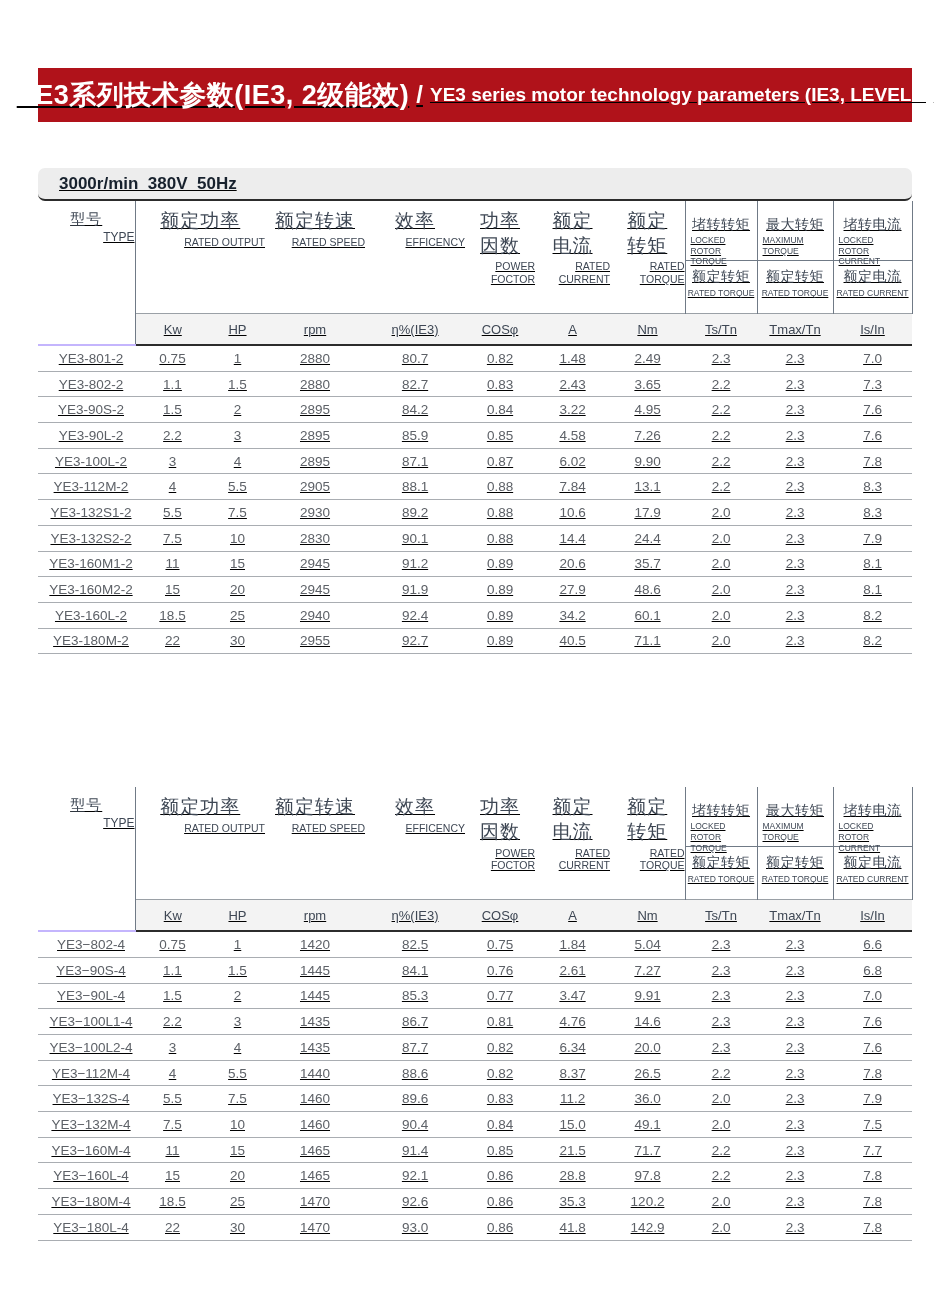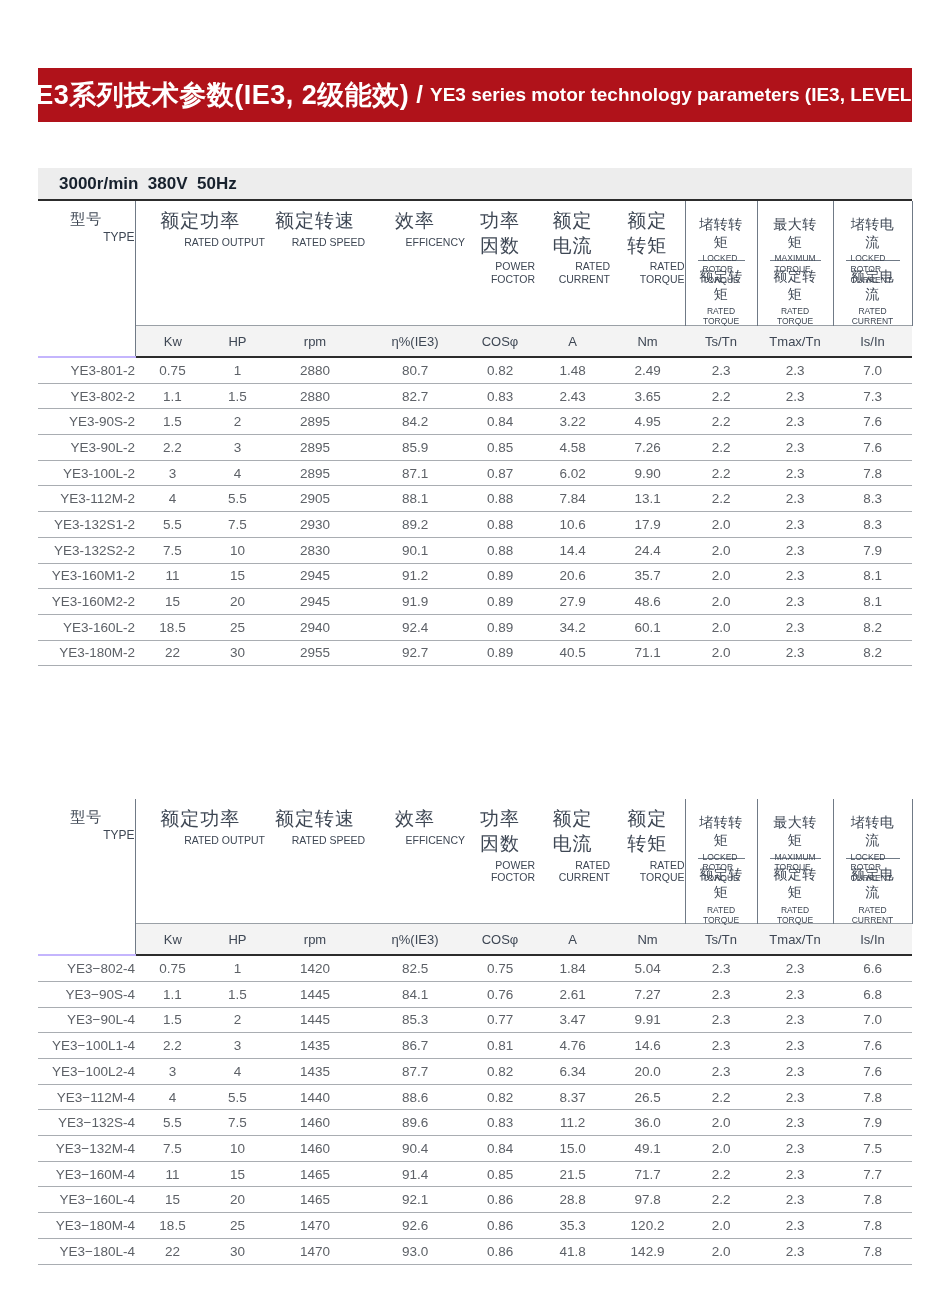--- a/index.html
+++ b/index.html
@@ -1,63 +1,63 @@
 <!DOCTYPE html>
 <html><head>
 <meta charset="utf-8">
 <style>
   html,body{margin:0;padding:0;background:#fff;}
   .page{width:950px;height:1307px;background:#ffffff;position:relative;overflow:hidden;
         font-family:"Liberation Sans","DejaVu Sans",sans-serif;}
-  .content{position:absolute;left:38px;top:0;width:874px;}
+  .content{position:absolute;left:38px;top:0;width:874px;text-decoration:underline;}
 
   
   .banner{margin-top:68px;height:54px;background:#b0121a;color:#ffffff;
           display:flex;align-items:center;justify-content:center;white-space:pre;}
   .banner .zh-t{font-size:27px;font-weight:bold;letter-spacing:0.5px;}
   .banner .sep-t{font-size:24px;font-weight:bold;padding:0 7px;}
   .banner .en-t{font-size:19px;font-weight:bold;}
 
   
   .spec{margin-top:46px;}
   .spec.second{margin-top:133px;}
   .bar{height:31px;background:#ededed;border-bottom:2px solid #2c2c2c;
        display:flex;align-items:center;padding-left:21px;box-sizing:content-box;
-       font-weight:bold;font-size:17px;color:#17212d;white-space:pre;}
+       font-weight:bold;font-size:17px;color:#17212d;white-space:pre;border-radius:7px;}
 
   table{border-collapse:collapse;table-layout:fixed;width:874px;}
   th,td{padding:0;font-weight:normal;}
 
   
   .hdr th{height:104px;vertical-align:top;padding-top:8px;color:#3e4754;}
   .hdr .zh{font-size:19px;letter-spacing:1px;line-height:1.3;white-space:pre-line;}
   .hdr .en{font-size:10.5px;margin-top:2px;line-height:1.2;white-space:pre-line;text-align:right;}
   .type-th{vertical-align:middle;padding-top:0;
            border-right:1px solid #707a86;border-bottom:2px solid #c4b5fd;}
   .type-th .zh{font-size:15px;}
   .type-th .en{font-size:12px;margin-top:1px;}
 
   
-  .box-th{padding:12px;vertical-align:top;border-left:1px solid #707a86;}
+  .box-th{padding:0;vertical-align:top;border-left:1px solid #707a86;}
   .box-th.last{border-right:1px solid #707a86;}
   .box-th .sub{height:52px;box-sizing:border-box;padding-top:6px;}
   .box-th .sub.top{border-bottom:1px solid #707a86;}
   .box-th .zh{font-size:14px;letter-spacing:0.5px;}
   .box-th .en-left{font-size:8.5px;text-align:left;padding-left:5px;
                    white-space:pre-line;line-height:1.25;margin-top:2px;color:#3e4754;}
   .box-th .en-center{font-size:8.5px;margin-top:3px;color:#3e4754;}
 
   
   .units td{height:30px;background:#f3f3f3;border-top:1px solid #9aa0a6;
             border-bottom:2px solid #2c2c2c;font-size:13px;color:#3e4754;text-align:center;}
 
   
   tbody td{height:24.7px;border-bottom:1px solid #a9adb2;font-size:13.5px;
            color:#5d6167;text-align:center;}
-  tbody td:first-child{text-align:right;padding-left:9px;}
+  tbody td:first-child{text-align:center;padding-left:9px;}
 </style>
 </head>
 <body>
 
 <div class="page">
   <div class="content">
 
     <div class="banner">
       <span class="zh-t">YE3系列技术参数(IE3, 2级能效)</span>
       <span class="sep-t">/</span>

